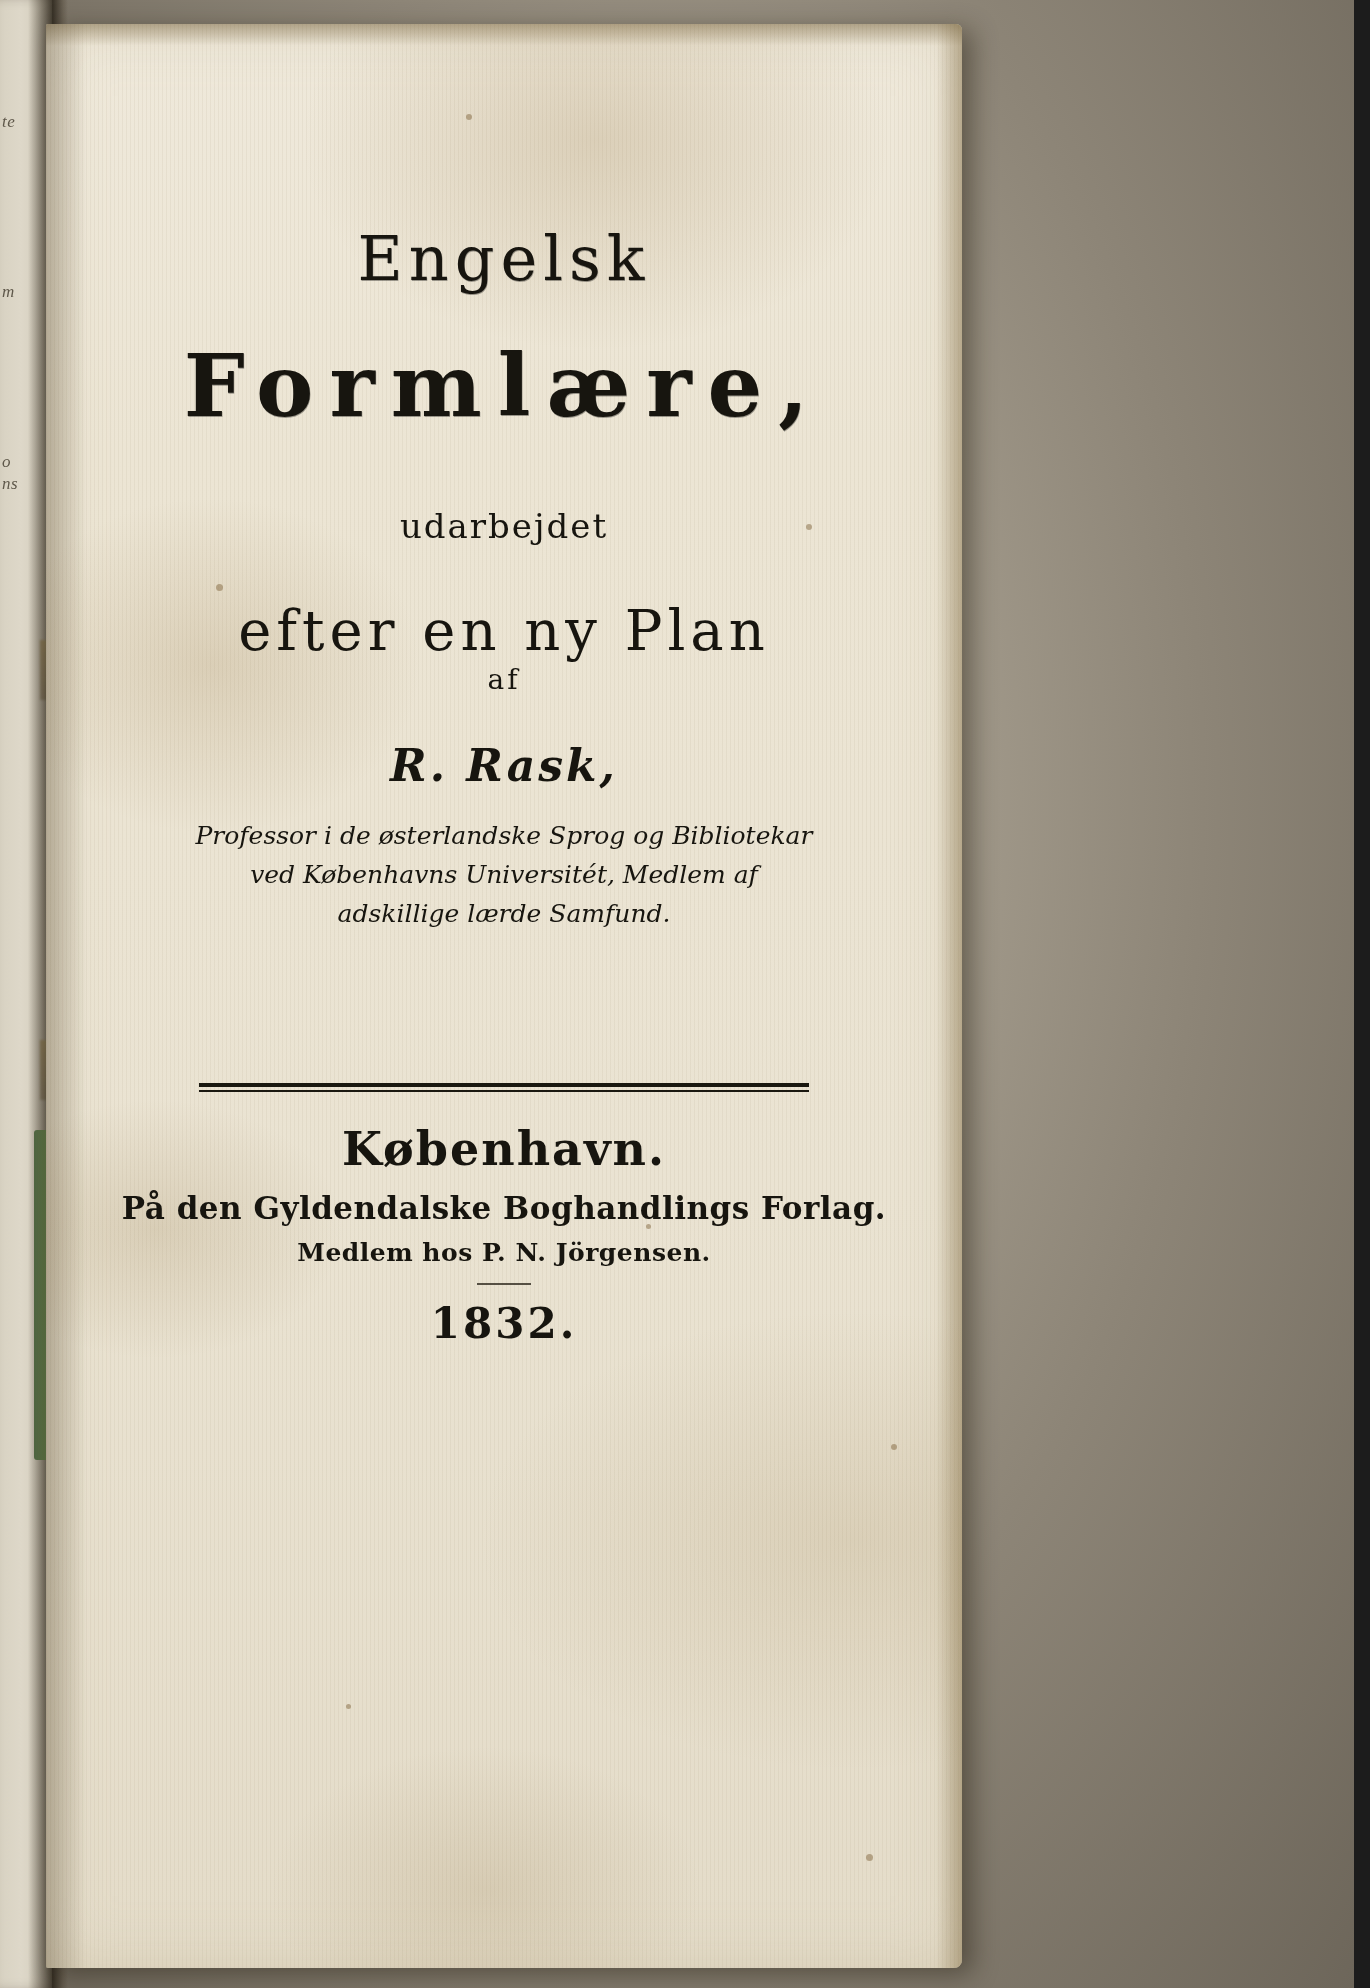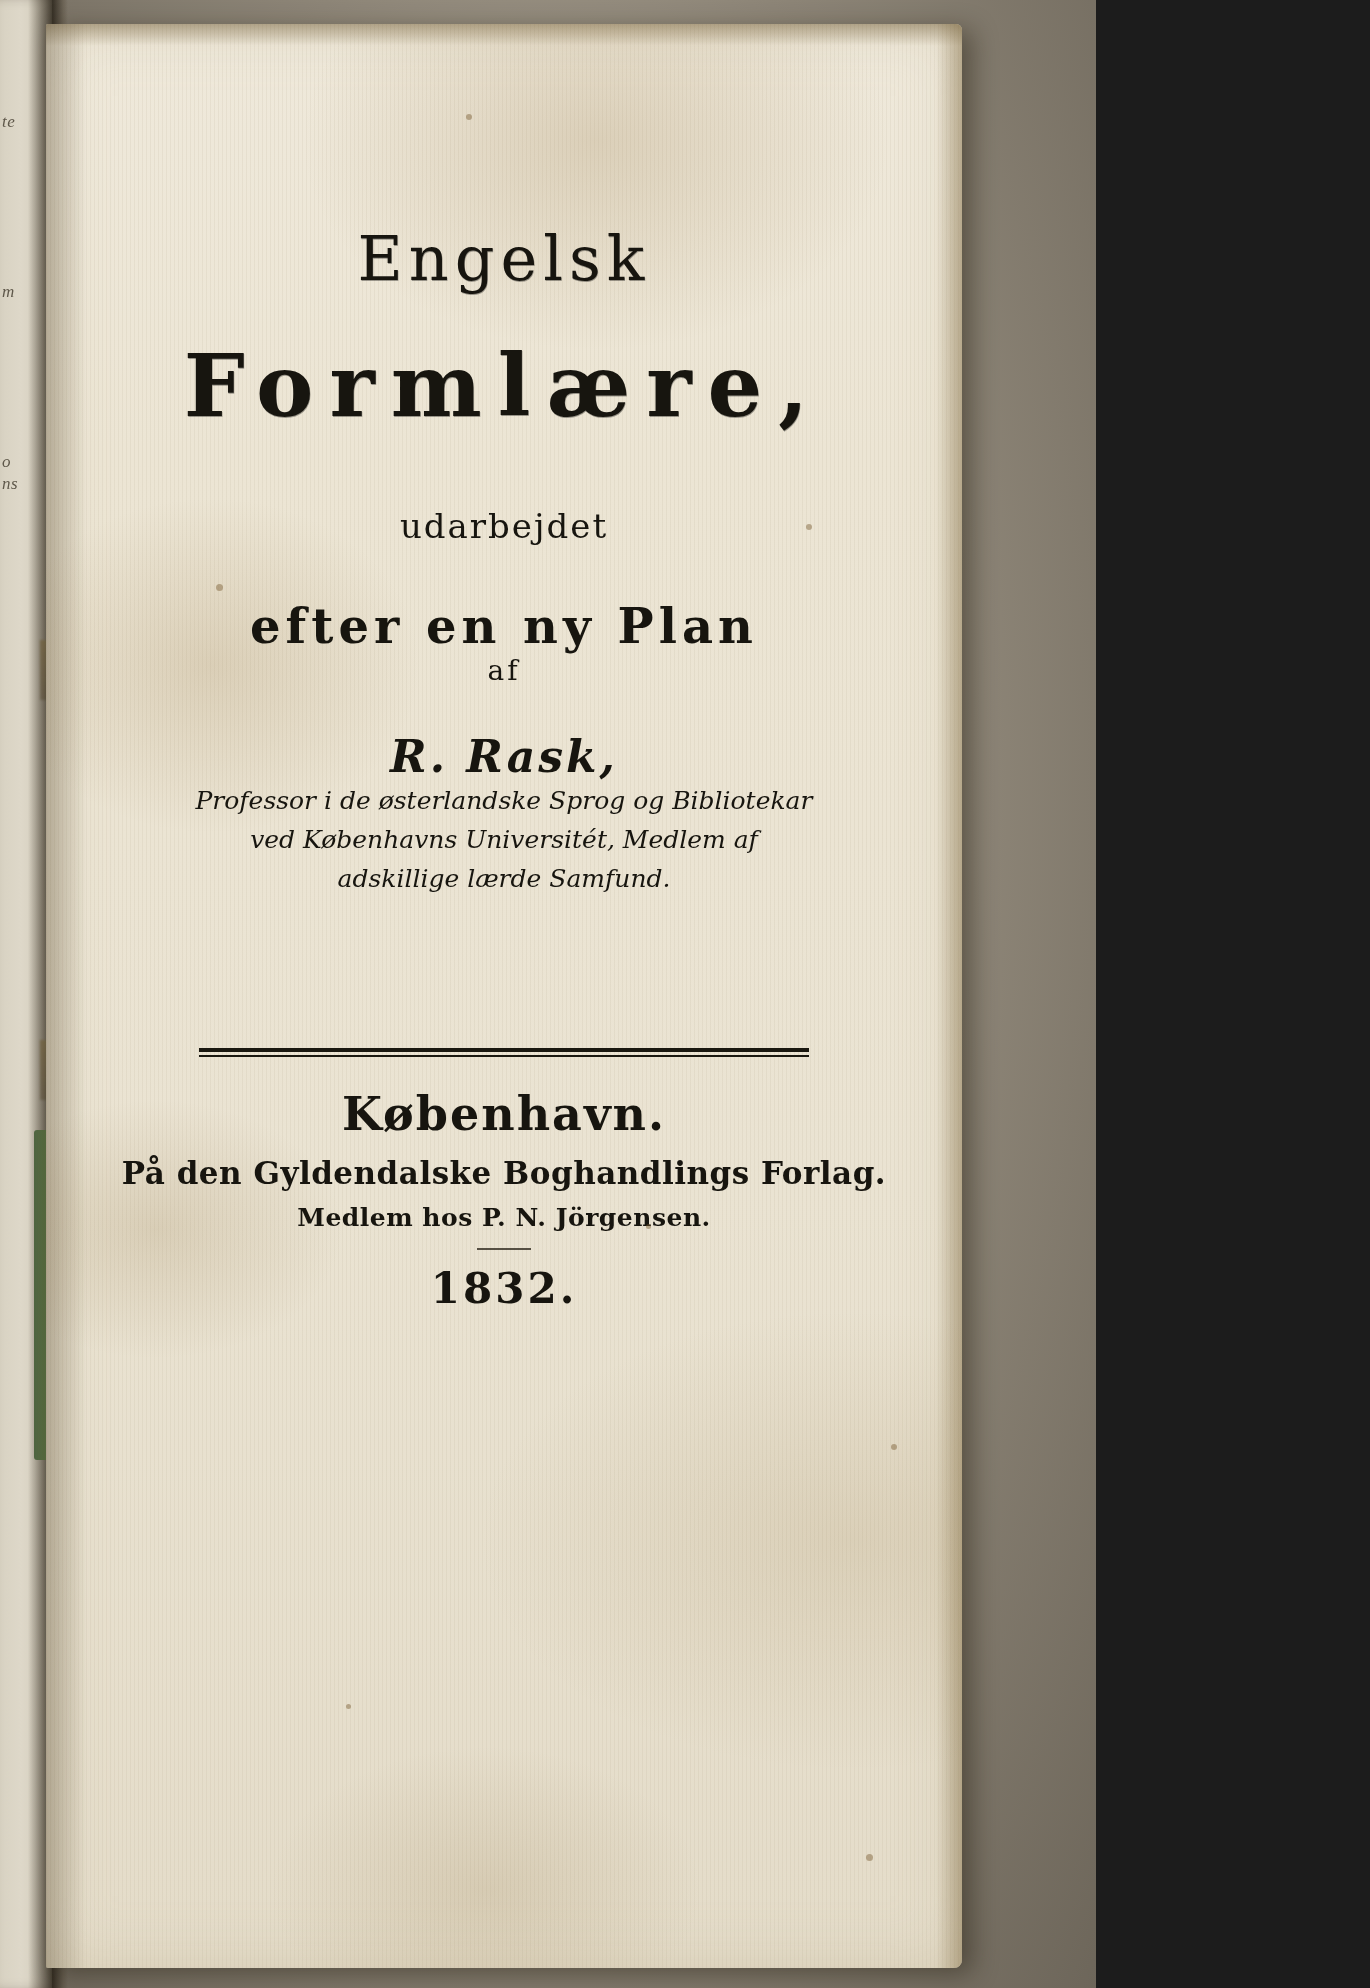--- a/index.html
+++ b/index.html
@@ -2,21 +2,21 @@
 <html><head>
 <meta charset="utf-8">
 <style>
   html, body {
     margin: 0;
     padding: 0;
     background: #1c1c1c;
   }
   #page {
     position: relative;
-    width: 1096px;
+    width: 1354px;
     height: 1988px;
     overflow: hidden;
     background: #c9c2b4;
     font-family: "Liberation Serif", serif;
   }
 
   
   .backdrop {
     position: absolute;
     inset: 0;
@@ -160,39 +160,40 @@
     text-shadow: 0.5px 0.5px 0 rgba(0,0,0,0.35);
   }
   .t-udarbejdet {
     margin-top: 70px;
     font-size: 34px;
     letter-spacing: 2px;
     font-family: "DejaVu Serif", serif;
   }
   .t-plan {
     margin-top: 52px;
-    font-size: 48px;
+    font-size: 56px;
     letter-spacing: 5px;
     font-family: "DejaVu Serif", serif;
-    font-weight: 700;
+    font-weight: 400;
   }
   .t-af {
     font-size: 28px;
     letter-spacing: 3px;
     font-family: "DejaVu Serif", serif;
   }
   .t-author {
     margin-top: 44px;
     font-size: 44px;
     font-style: italic;
     font-weight: 700;
     letter-spacing: 3px;
     font-family: "DejaVu Serif", serif;
   }
   .t-credentials {
+    margin-top: 26px;
     font-size: 25px;
     font-style: italic;
     line-height: 1.55;
     font-family: "DejaVu Serif", serif;
   }
   .t-credentials div { white-space: nowrap; }
 
   .rule-wrap {
     margin-top: 150px;
     display: flex;

